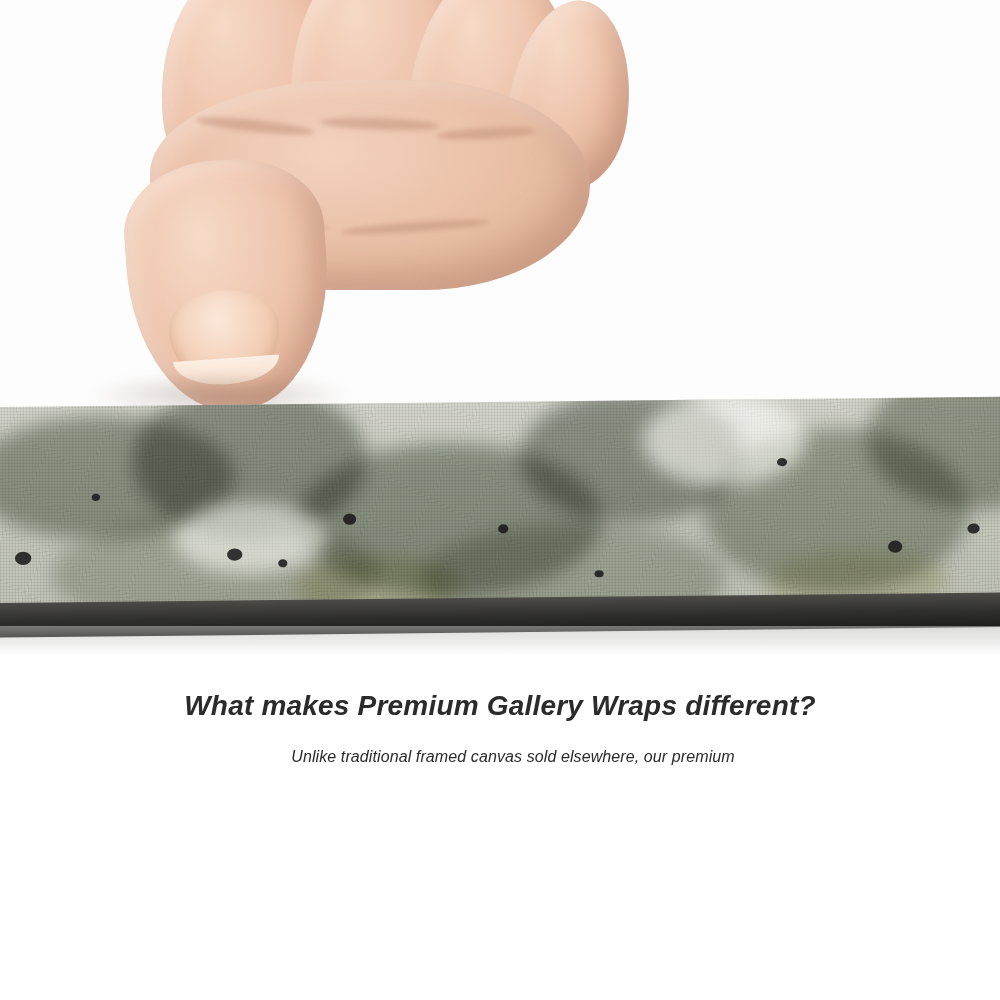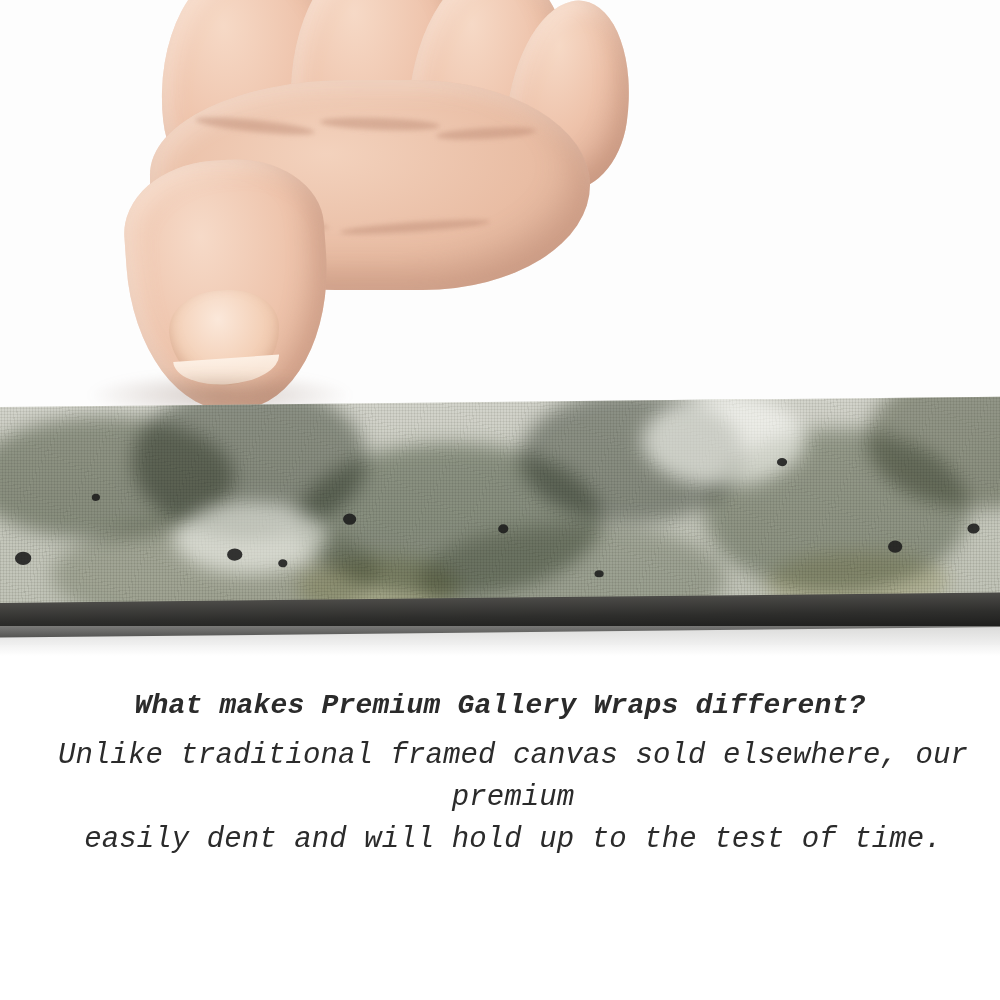--- a/index.html
+++ b/index.html
@@ -161,31 +161,31 @@
   }
 
   
   .caption {
     position: absolute;
     left: 0;
     top: 690px;
     width: 1000px;
     text-align: center;
     color: #2b2b2b;
-    font-family: Liberation Mono, monospace;
+    font-family: Liberation Sans, sans-serif;
     font-style: italic;
   }
   .caption-heading {
     font-size: 28px;
     font-weight: 700;
     letter-spacing: .2px;
     margin-bottom: 14px;
   }
   .caption-line {
-    font-size: 29px;
+    font-size: 16px;
     line-height: 42px;
     letter-spacing: .1px;
     padding-left: 26px;
   }
   .caption-last {
     margin-top: 8px;
   }
 </style>
 </head>
 <body>
@@ -236,16 +236,15 @@
     <div class="speck" style="left:772px; top:58px;  width:10px; height:8px;"></div>
     <div class="speck" style="left:880px; top:140px; width:14px; height:12px;"></div>
     <div class="speck" style="left:958px; top:124px; width:12px; height:10px;"></div>
   </div>
   <div class="strip-shadow"></div>
   <div class="strip-bottom-fade"></div>
 
   <div class="caption">
     <div class="caption-heading">What makes Premium Gallery Wraps different?</div>
     <div class="caption-line">Unlike traditional framed canvas sold elsewhere, our premium</div>
-    <div class="caption-line">easily dent and will hold up to the test of time.</div>
   </div>
 
 </div>
 
 </body></html>

